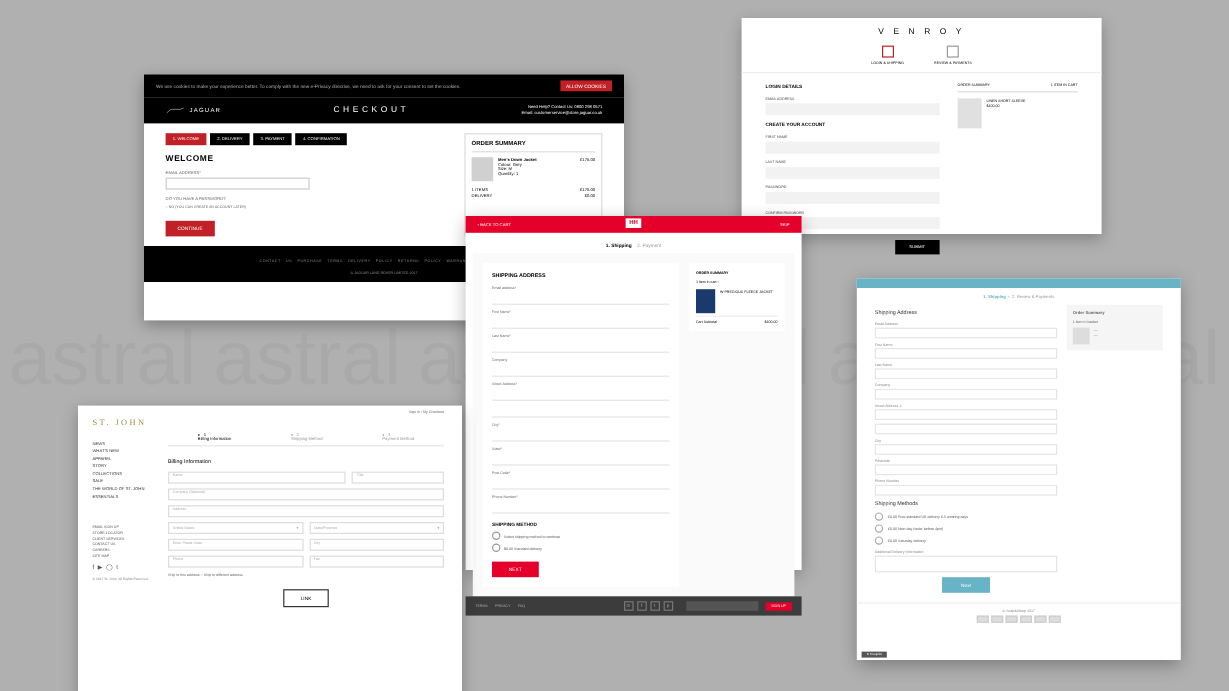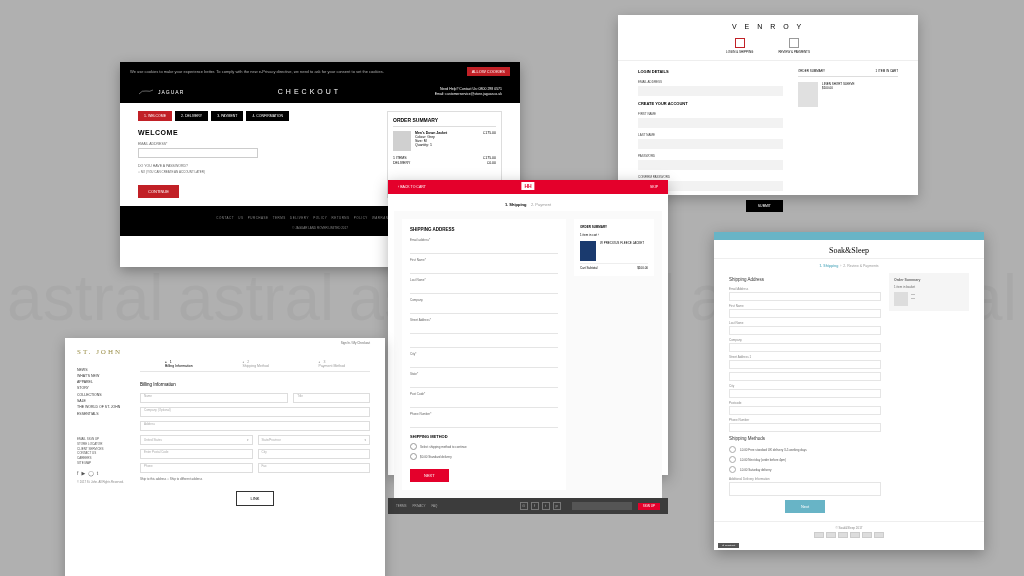--- a/index.html
+++ b/index.html
@@ -515,21 +515,20 @@
       <div class="stjohn-radio-row">Ship to this address   ○ Ship to different address</div>
       <div class="stjohn-center">
         <span class="stjohn-link-btn">LINK</span>
       </div>
     </div>
   </div>
 </div>
 
 <div class="soak">
   <div class="soak-topbar"></div>
-  <div class="soak-header">Soak&amp;Sleep</div>
   <div class="soak-steps">
     <span class="active">1. Shipping</span>
     &nbsp;›&nbsp;
     <span>2. Review &amp; Payments</span>
   </div>
   <div class="soak-body">
     <div class="soak-left">
       <div class="soak-section">Shipping Address</div>
       <div class="soak-label">Email Address</div>
         <div class="soak-input"></div>

